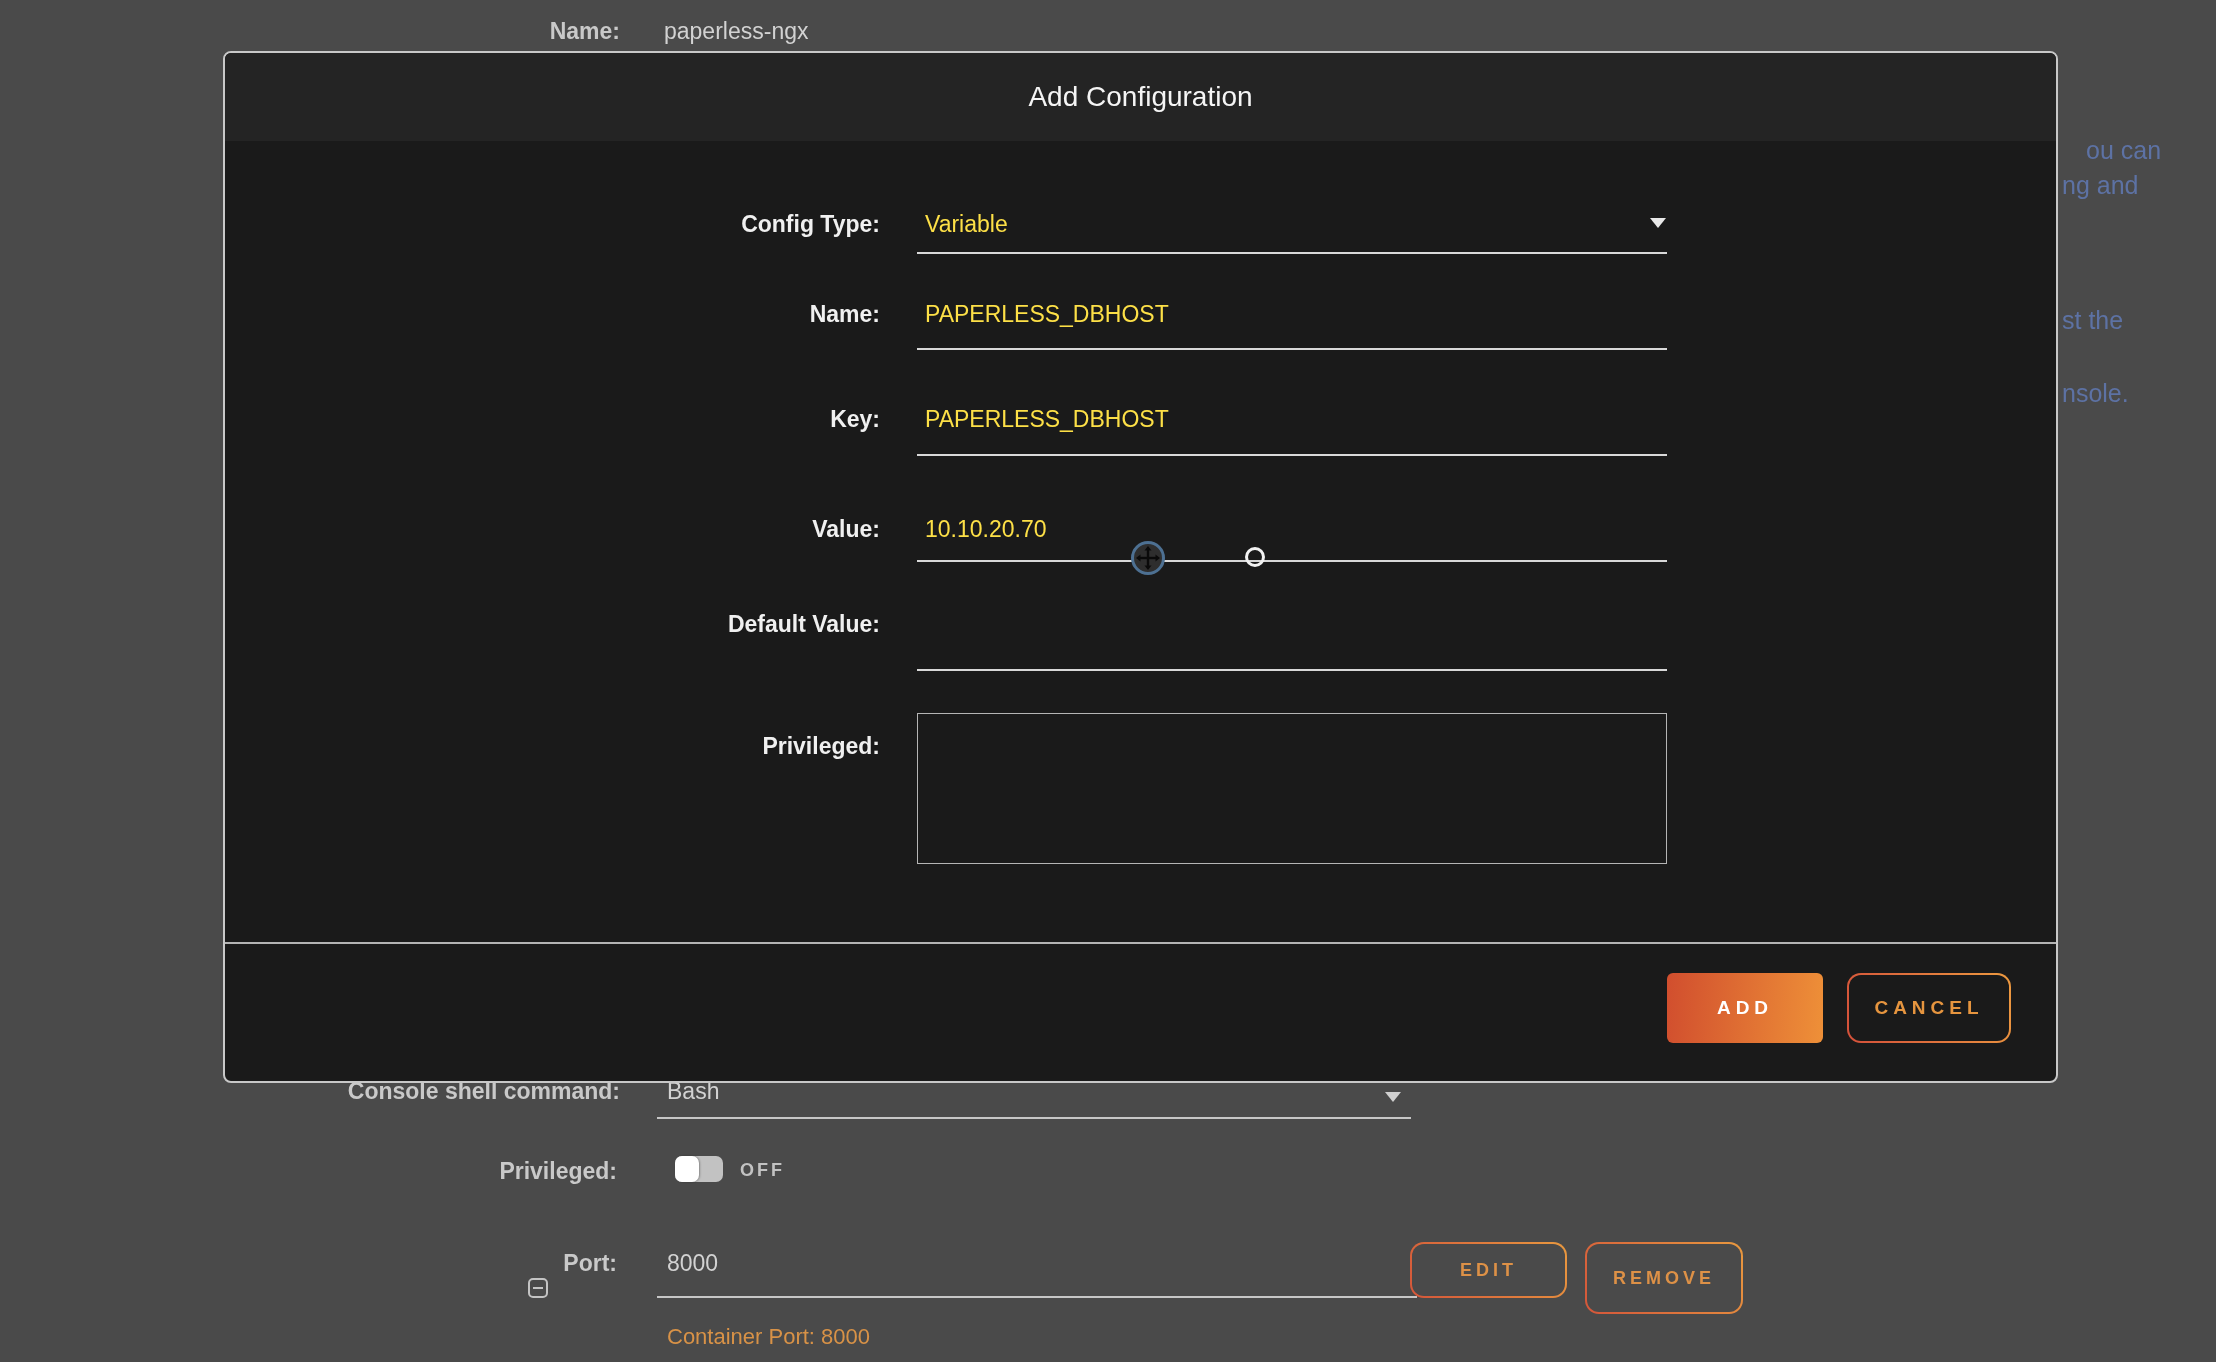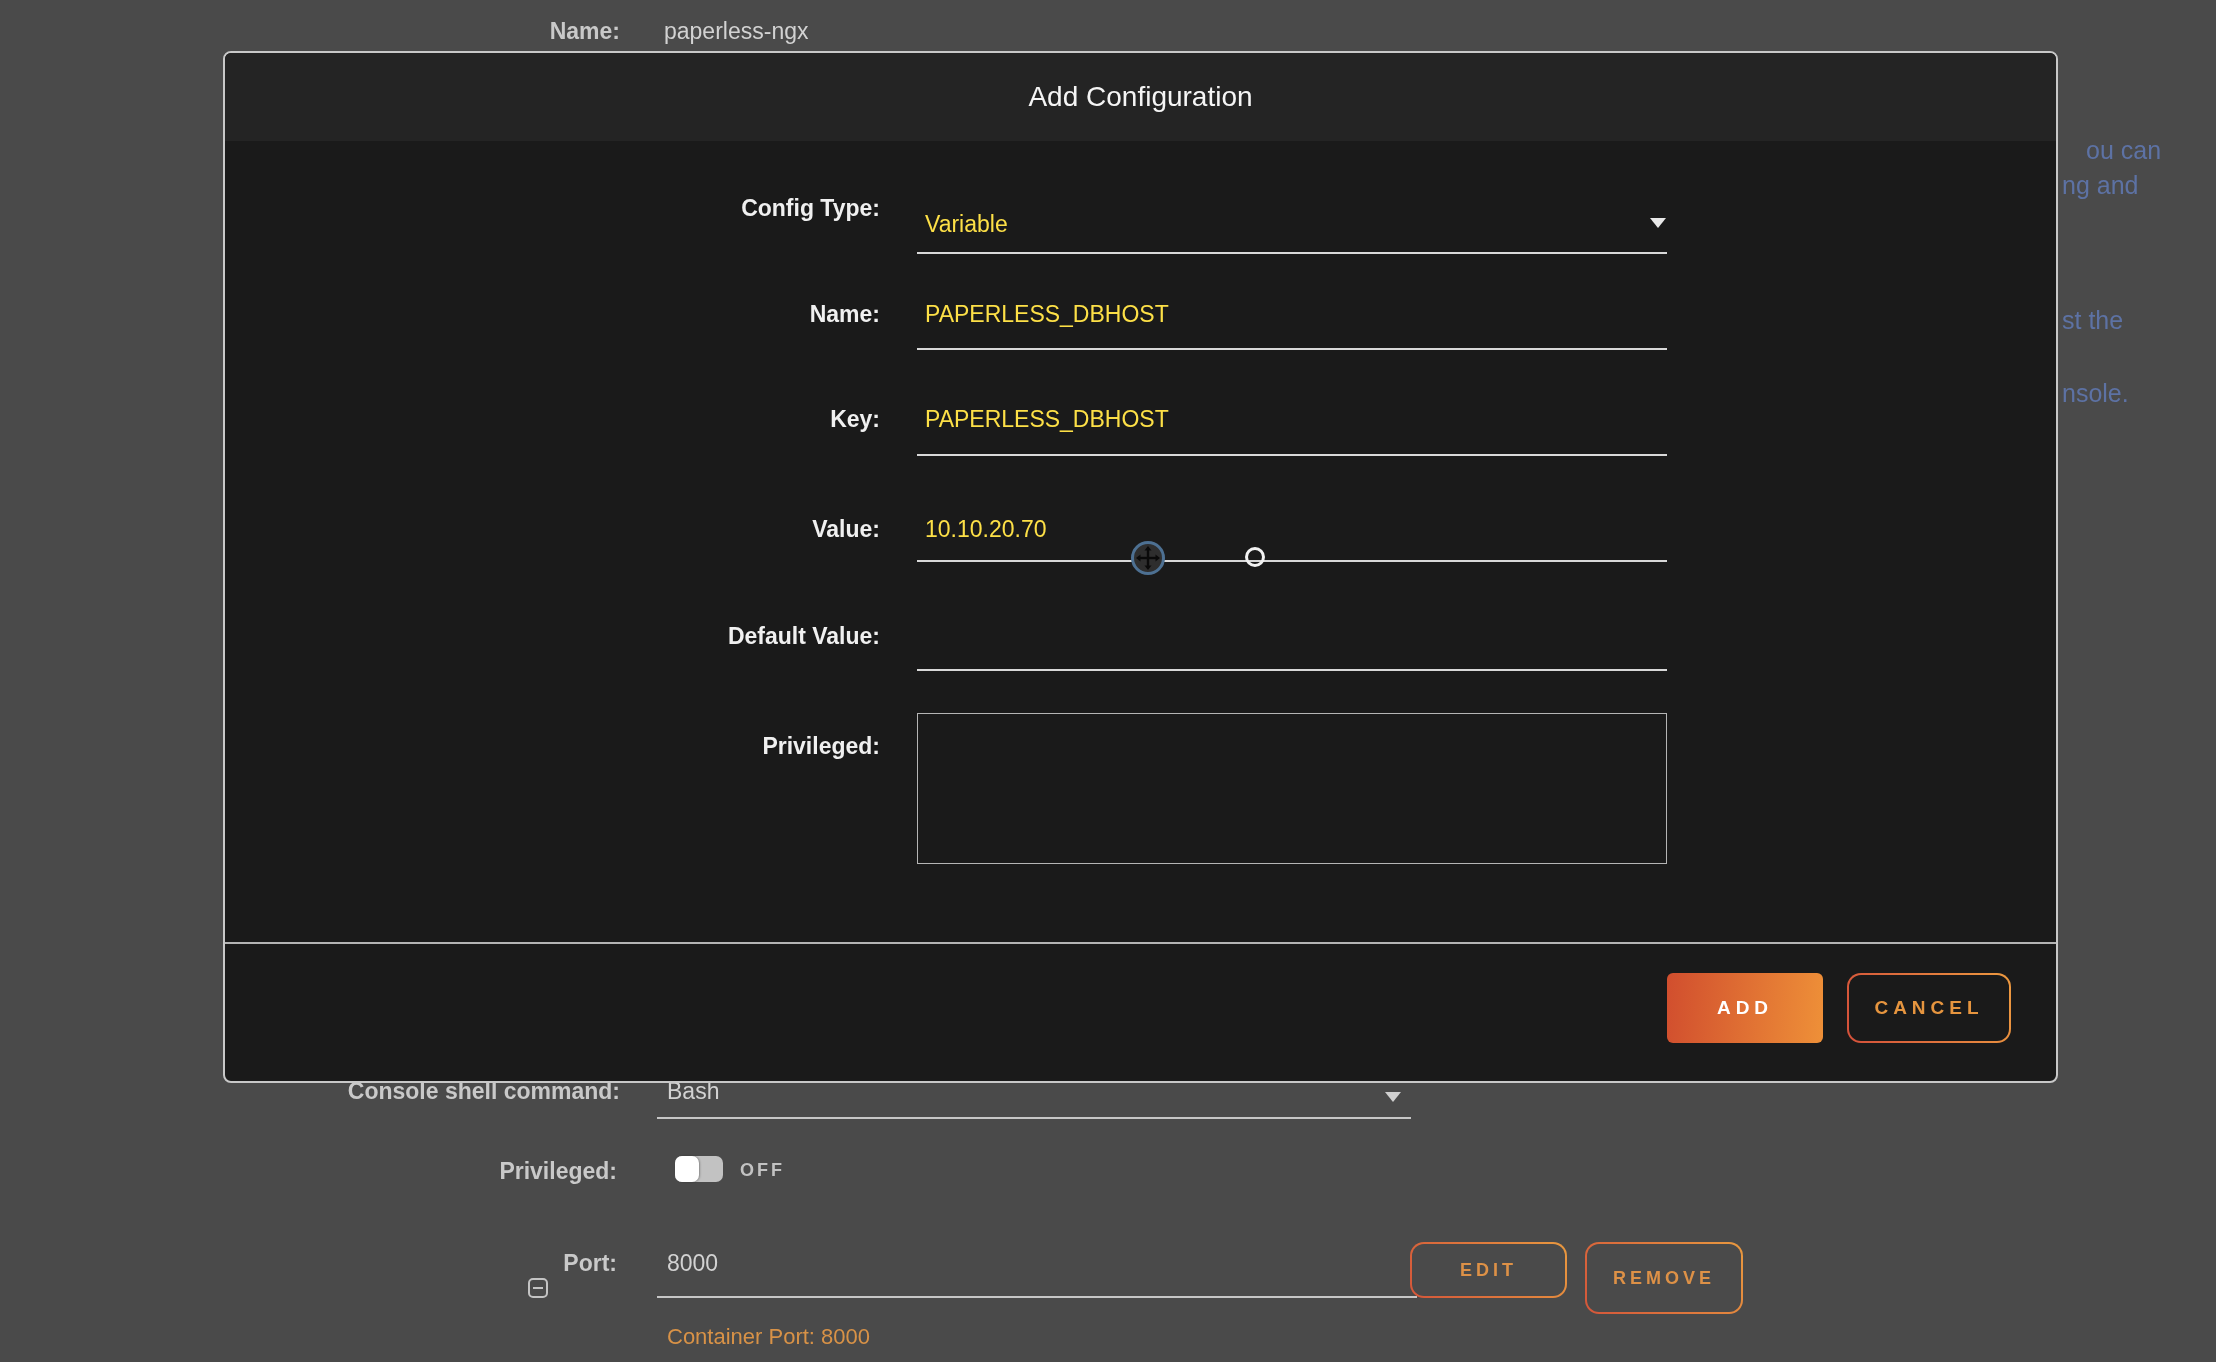--- a/index.html
+++ b/index.html
@@ -103,38 +103,38 @@
 <div class="abs btn-outline" style="left:1410px; top:1242px; width:157px; height:56px;">EDIT</div>
 <div class="abs btn-outline" style="left:1585px; top:1242px; width:158px; height:72px;">REMOVE</div>
 <div class="abs orange-text" style="left:667px; top:1324px;">Container Port: 8000</div>
 
 <div class="abs modal">
 
   <div class="modal-header">
     <div class="modal-title">Add Configuration</div>
   </div>
 
-  <div class="m-label" style="top:142px;padding-left:12px;">Config Type:</div>
+  <div class="m-label" style="top:158px;padding-left:12px;">Config Type:</div>
   <div class="m-value m-select" style="top:158px;">Variable</div>
   <div class="abs chev chev-modal" style="left:1425px; top:165px;"></div>
   <div class="m-line" style="top:199px;"></div>
 
   <div class="m-label" style="top:248px;">Name:</div>
   <div class="m-value" style="top:248px;">PAPERLESS_DBHOST</div>
   <div class="m-line" style="top:295px;"></div>
 
   <div class="m-label" style="top:353px;">Key:</div>
   <div class="m-value" style="top:353px;">PAPERLESS_DBHOST</div>
   <div class="m-line" style="top:401px;"></div>
 
   <div class="m-label" style="top:463px;">Value:</div>
   <div class="m-value" style="top:463px;">10.10.20.70</div>
   <div class="m-line" style="top:507px;"></div>
 
-  <div class="m-label" style="top:570px;padding-left:36px;">Default Value:</div>
+  <div class="m-label" style="top:558px;padding-left:36px;">Default Value:</div>
   <div class="m-value" style="top:570px;"></div>
   <div class="m-line" style="top:616px;"></div>
 
   <div class="m-label" style="top:680px;">Privileged:</div>
   <div class="m-textarea"></div>
 
   <div class="m-separator"></div>
 
   <div class="btn-add">ADD</div>
   <div class="btn-outline on-dark btn-cancel">CANCEL</div>

